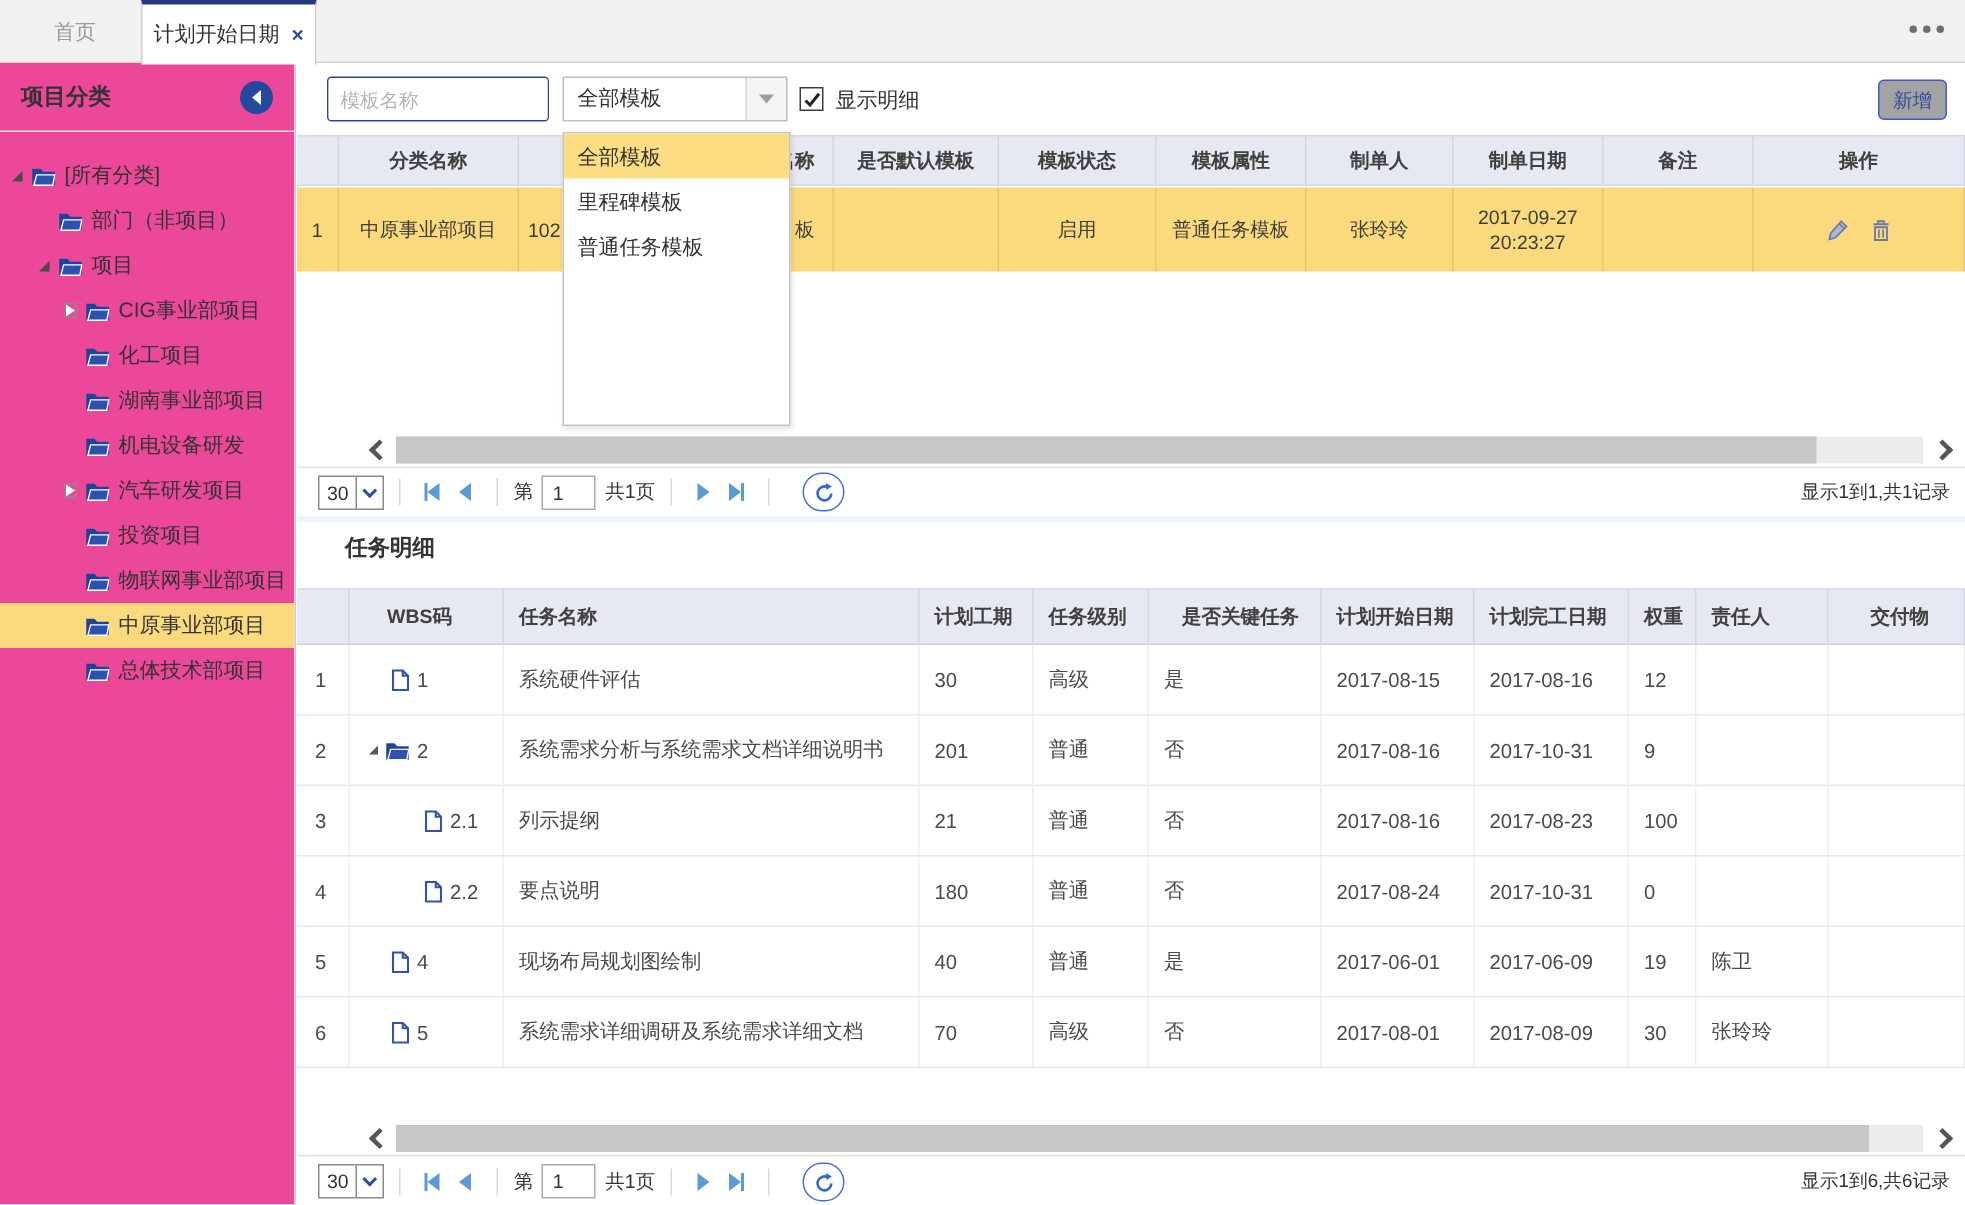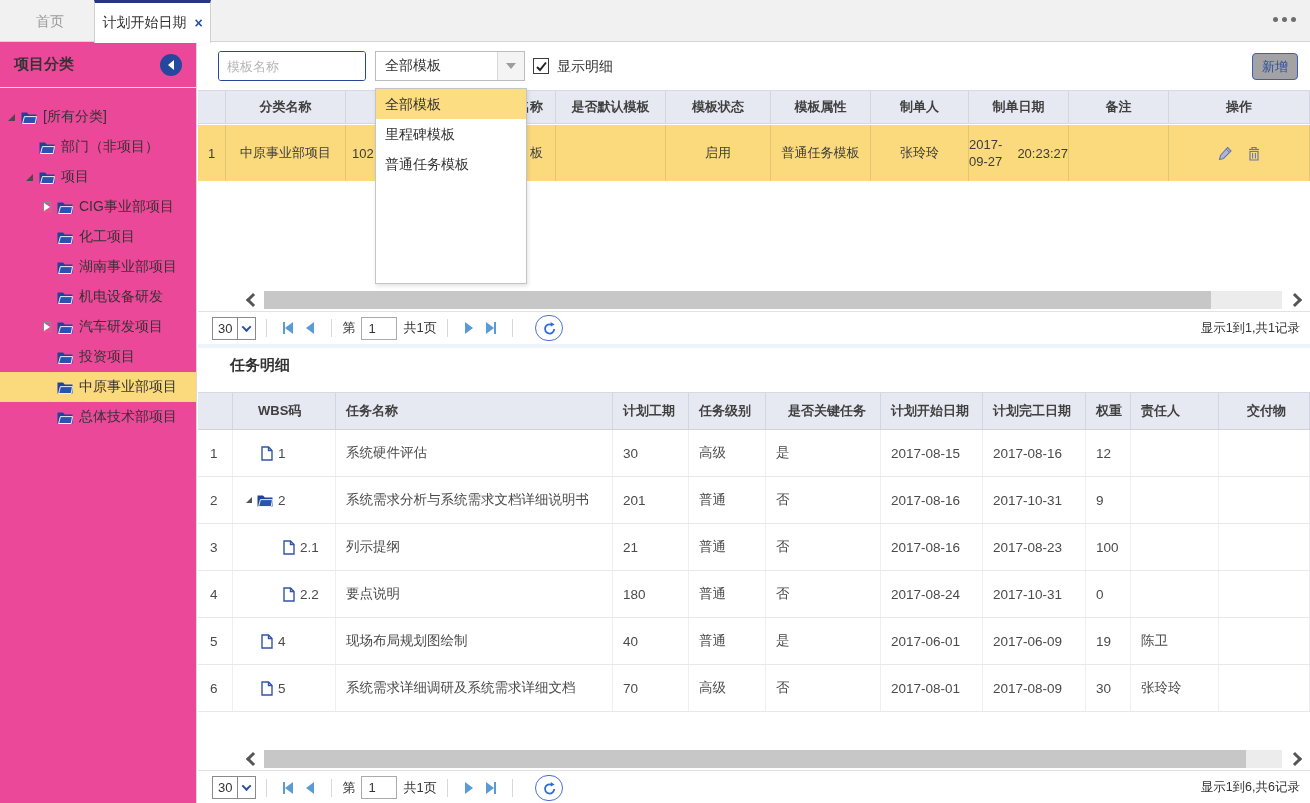--- a/index.html
+++ b/index.html
@@ -80,21 +80,21 @@
   .t1-head { position:absolute; left:0; top:48px; width:100%; height:34px;
     background:#e7e9f2; border-top:1px solid #d6d9e4; border-bottom:1px solid #d6d9e4; }
   .t1-head .hcell { height:100%; }
   .t1-row { position:absolute; left:0; top:83px; width:100%; height:56px; background:#fbda7d; }
   .t1-row .bcell { height:100%; border-right:1px solid rgba(120,110,60,.18); color:#3c3c3c; }
   .c0{width:28px;} .c1{width:120px;} .c2{width:110px;} .c3{width:100px;} .c4{width:110px;}
   .c5{width:105px;} .c6{width:100px;} .c7{width:98px;} .c8{width:100px;} .c9{width:100px;}
   .c10{flex:1;}
   .al { justify-content:flex-start !important; padding-left:6px; }
   .ar { justify-content:flex-end !important; padding-right:12px; }
-  .date2 { display:flex; flex-direction:row; align-items:center; line-height:17px;justify-content:center; }
+  .date2 { display:flex; flex-direction:column; align-items:center; line-height:17px;justify-content:center; }
   .ops { display:flex; gap:14px; align-items:center; justify-content:center; }
 
   
   .hscroll { position:absolute; left:0; width:100%; height:22px; display:flex; align-items:center; }
   .hs1 { top:247px; } .hs2 { top:706px; }
   .hs-chev { width:10px; height:10px; flex:none; }
   .hs-left { margin-left:50px; border-left:3px solid #555; border-bottom:3px solid #555;
     transform:rotate(45deg); }
   .hs-right { margin-left:8px; margin-right:10px; border-right:3px solid #555; border-top:3px solid #555;
     transform:rotate(45deg); }
@@ -264,20 +264,27 @@
           </svg>
         <span>汽车研发项目</span>
       </div>
       <div class="tree-item lvl2">
         <span class="exp"></span>
         <svg width="16" height="13">
             <use href="#ic-folder"></use>
           </svg>
         <span>投资项目</span>
       </div>
+      <div class="tree-item lvl2">
+        <span class="exp"></span>
+        <svg width="16" height="13">
+            <use href="#ic-folder"></use>
+          </svg>
+        <span>物联网事业部项目</span>
+      </div>
       <div class="tree-item lvl2 sel">
         <span class="exp"></span>
         <svg width="16" height="13">
             <use href="#ic-folder"></use>
           </svg>
         <span>中原事业部项目</span>
       </div>
       <div class="tree-item lvl2">
         <span class="exp"></span>
         <svg width="16" height="13">

